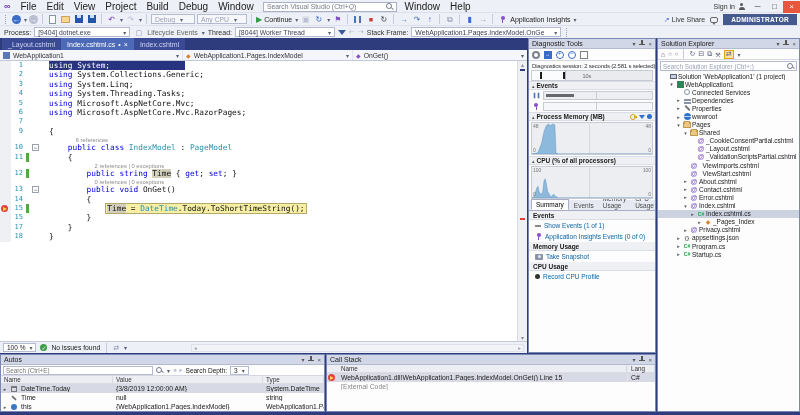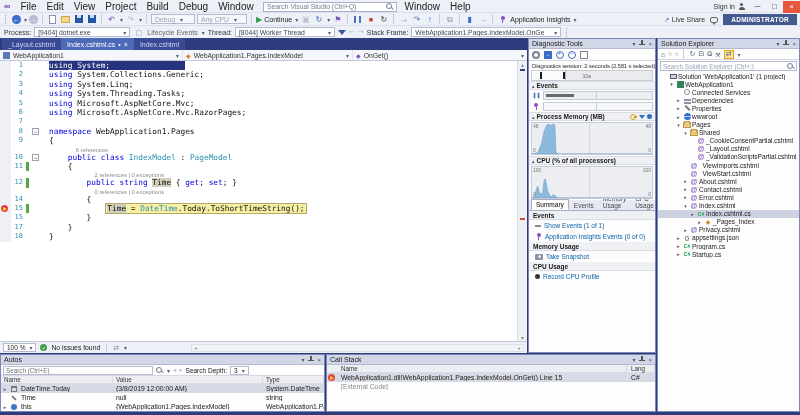--- a/index.html
+++ b/index.html
@@ -353,28 +353,28 @@
       </span>
     </div>
     <div id="codearea">
         <div class="crow"><span class="m-bp"></span><span class="m-num">1</span><span class="m-chg"></span><span class="m-fold"></span><span class="m-txt"><span class="sel"><span class="tk-kw">using</span><span class="tk-pl"> System;</span></span></span></div>
         <div class="crow"><span class="m-bp"></span><span class="m-num">2</span><span class="m-chg"></span><span class="m-fold"></span><span class="m-txt"><span class="tk-kw">using</span><span class="tk-pl"> System.Collections.Generic;</span></span></div>
         <div class="crow"><span class="m-bp"></span><span class="m-num">3</span><span class="m-chg"></span><span class="m-fold"></span><span class="m-txt"><span class="tk-kw">using</span><span class="tk-pl"> System.Linq;</span></span></div>
         <div class="crow"><span class="m-bp"></span><span class="m-num">4</span><span class="m-chg"></span><span class="m-fold"></span><span class="m-txt"><span class="tk-kw">using</span><span class="tk-pl"> System.Threading.Tasks;</span></span></div>
         <div class="crow"><span class="m-bp"></span><span class="m-num">5</span><span class="m-chg"></span><span class="m-fold"></span><span class="m-txt"><span class="tk-kw">using</span><span class="tk-pl"> Microsoft.AspNetCore.Mvc;</span></span></div>
         <div class="crow"><span class="m-bp"></span><span class="m-num">6</span><span class="m-chg"></span><span class="m-fold"></span><span class="m-txt"><span class="tk-kw">using</span><span class="tk-pl"> Microsoft.AspNetCore.Mvc.RazorPages;</span></span></div>
         <div class="crow"><span class="m-bp"></span><span class="m-num">7</span><span class="m-chg"></span><span class="m-fold"></span><span class="m-txt"></span></div>
-        <div class="crow"><span class="m-bp"></span><span class="m-num">8</span><span class="m-chg"></span><span class="m-fold"><span class="foldbox">−</span></span><span class="m-txt"><span class="tk-kw">namespace</span><span class="tk-pl"> WebApplication1.Pages</span></span></div>
         <div class="crow"><span class="m-bp"></span><span class="m-num">9</span><span class="m-chg"></span><span class="m-fold"></span><span class="m-txt"><span class="tk-pl">{</span></span></div>
         <div class="crow lensrow"><span class="m-bp"></span><span class="m-num"></span><span class="m-chg"></span><span class="m-fold"></span><span class="m-txt"><span class="lens-pad">    </span><span class="lens-text">6 references</span></span></div>
         <div class="crow"><span class="m-bp"></span><span class="m-num">10</span><span class="m-chg"></span><span class="m-fold"><span class="foldbox">−</span></span><span class="m-txt"><span class="tk-pl">    </span><span class="tk-kw">public</span><span class="tk-pl"> </span><span class="tk-kw">class</span><span class="tk-pl"> </span><span class="tk-ty">IndexModel</span><span class="tk-pl"> : </span><span class="tk-ty">PageModel</span></span></div>
         <div class="crow"><span class="m-bp"></span><span class="m-num">11</span><span class="m-chg on"></span><span class="m-fold"></span><span class="m-txt"><span class="tk-pl">    {</span></span></div>
         <div class="crow lensrow"><span class="m-bp"></span><span class="m-num"></span><span class="m-chg"></span><span class="m-fold"></span><span class="m-txt"><span class="lens-pad">        </span><span class="lens-text">2 references | 0 exceptions</span></span></div>
         <div class="crow"><span class="m-bp"></span><span class="m-num">12</span><span class="m-chg on"></span><span class="m-fold"></span><span class="m-txt"><span class="tk-pl">        </span><span class="tk-kw">public</span><span class="tk-pl"> </span><span class="tk-kw">string</span><span class="tk-pl"> </span><span class="tk-ref">Time</span><span class="tk-pl"> { </span><span class="tk-kw">get</span><span class="tk-pl">; </span><span class="tk-kw">set</span><span class="tk-pl">; }</span></span></div>
         <div class="crow lensrow"><span class="m-bp"></span><span class="m-num"></span><span class="m-chg"></span><span class="m-fold"></span><span class="m-txt"><span class="lens-pad">        </span><span class="lens-text">0 references | 0 exceptions</span></span></div>
+        <div class="crow"><span class="m-bp"></span><span class="m-num">13</span><span class="m-chg"></span><span class="m-fold"><span class="foldbox">−</span></span><span class="m-txt"><span class="tk-pl">        </span><span class="tk-kw">public</span><span class="tk-pl"> </span><span class="tk-kw">void</span><span class="tk-pl"> OnGet()</span></span></div>
         <div class="crow"><span class="m-bp"></span><span class="m-num">14</span><span class="m-chg"></span><span class="m-fold"></span><span class="m-txt"><span class="tk-pl">        {</span></span></div>
         <div class="crow"><span class="m-bp"><span class="bp-glyph"></span></span><span class="m-num">15</span><span class="m-chg on"></span><span class="m-fold"></span><span class="m-txt"><span class="tk-pl">            </span><span class="curbox"><span class="tk-ref">Time</span><span class="tk-pl"> = </span><span class="tk-ty">DateTime</span><span class="tk-pl">.Today.ToShortTimeString();</span></span></span></div>
         <div class="crow"><span class="m-bp"></span><span class="m-num">15</span><span class="m-chg"></span><span class="m-fold"></span><span class="m-txt"><span class="tk-pl">        }</span></span></div>
         <div class="crow"><span class="m-bp"></span><span class="m-num">17</span><span class="m-chg"></span><span class="m-fold"></span><span class="m-txt"><span class="tk-pl">    }</span></span></div>
         <div class="crow"><span class="m-bp"></span><span class="m-num">18</span><span class="m-chg"></span><span class="m-fold"></span><span class="m-txt"><span class="tk-pl">}</span></span></div>
       </div>
     <div id="vscroll">
       <span class="arr" style="top:0;">▴</span>
       <span class="arr" style="bottom:0;">▾</span>
       <span class="vmark" style="top:8px;background:#2f3d7e;"></span>

